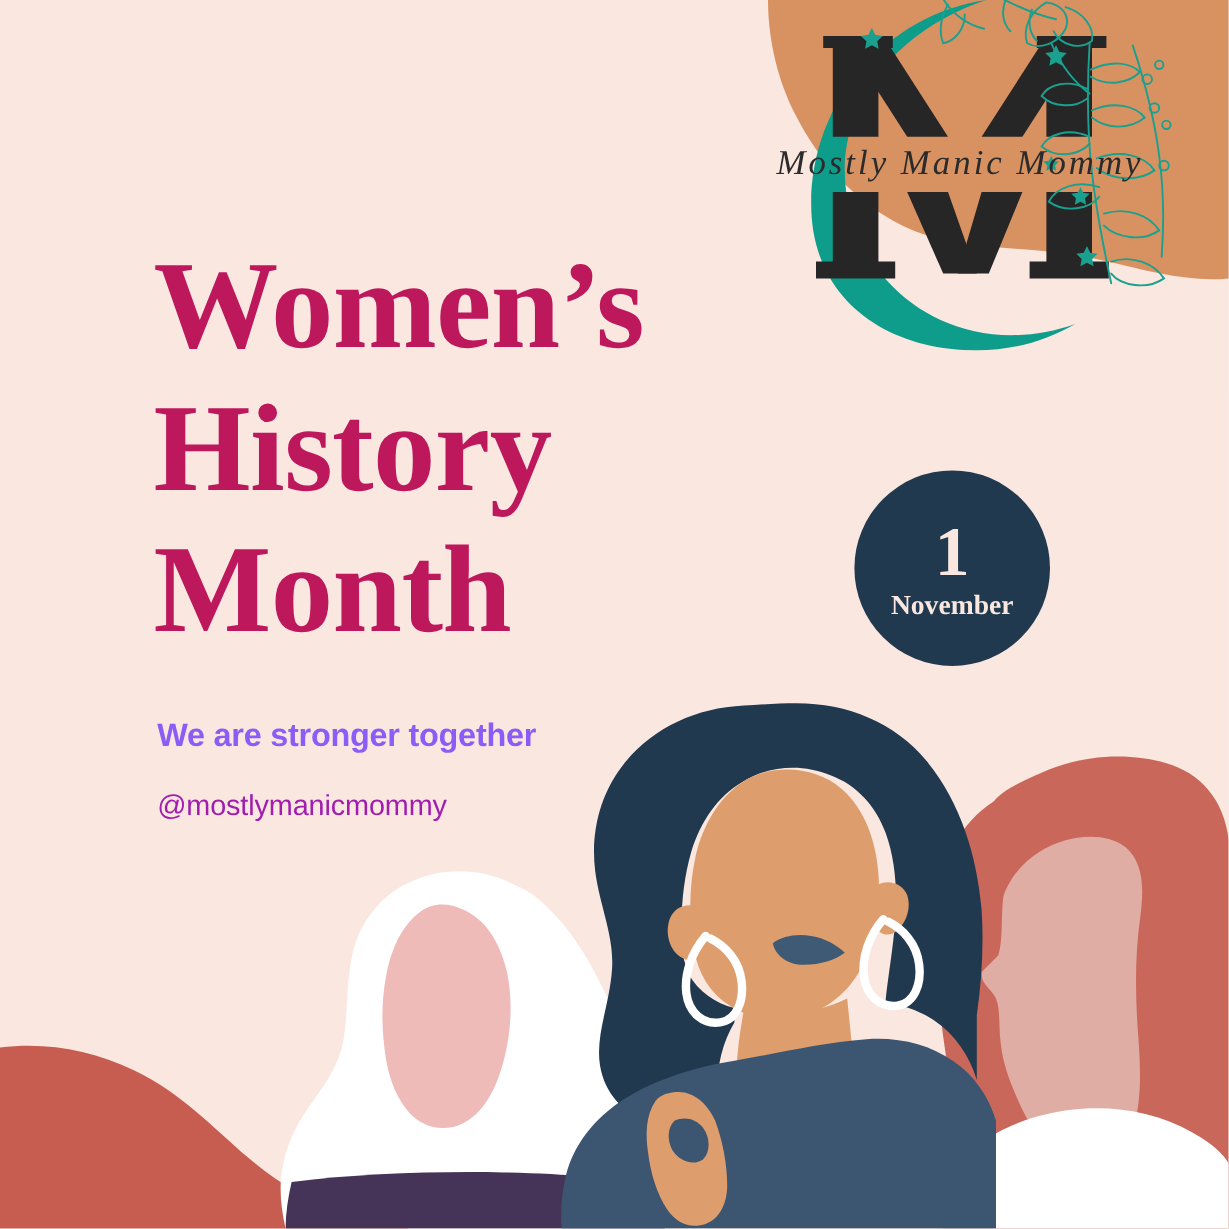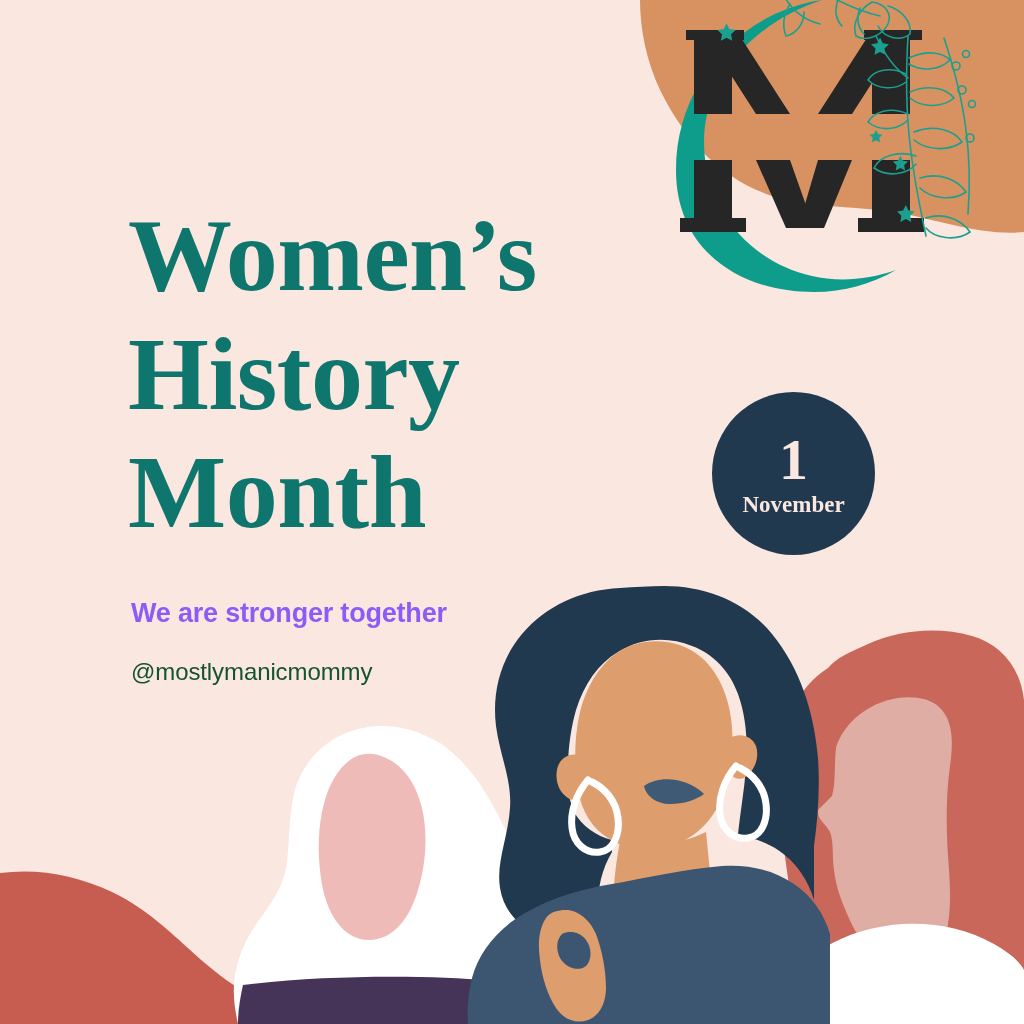--- a/index.html
+++ b/index.html
@@ -27,21 +27,21 @@
   #headline {
     position: absolute;
     left: 128px;
     top: 196px;
     width: 560px;
     font-family: "Liberation Serif", "DejaVu Serif", serif;
     font-weight: 700;
     font-size: 104px;
     line-height: 1.14;
     letter-spacing: -0.5px;
-    color: #0f766e;
+    color: #be185d;
     white-space: pre-line;
   }
 
   
   #tagline {
     position: absolute;
     left: 131px;
     top: 598px;
     font-family: "Liberation Sans", sans-serif;
     font-weight: 700;
@@ -50,21 +50,21 @@
     color: #8b5cf6;
   }
   #handle {
     position: absolute;
     left: 131px;
     top: 658px;
     font-family: "Liberation Sans", sans-serif;
     font-weight: 400;
     font-size: 24px;
     letter-spacing: -0.1px;
-    color: #14532d;
+    color: #a21caf;
   }
 
   
   #date-badge {
     position: absolute;
     left: 712px;
     top: 392px;
     width: 163px;
     height: 163px;
     border-radius: 50%;
@@ -253,20 +253,21 @@
       <path fill="#fae7e0" d="M0,120
                C36,134 68,172 110,196
                C164,226 232,222 292,236
                C346,248 398,272 448,296
                L448,168
                C400,150 350,140 300,136
                C240,131 176,140 118,128
                C72,118 34,104 0,86 Z" opacity="0"></path>
     </svg>
 
+    <div id="logo-script">Mostly Manic Mommy</div>
   </div>
 
   <div id="headline">Women’s
 History
 Month</div>
 
   <div id="tagline">We are stronger together</div>
 
   <div id="handle">@mostlymanicmommy</div>
 

